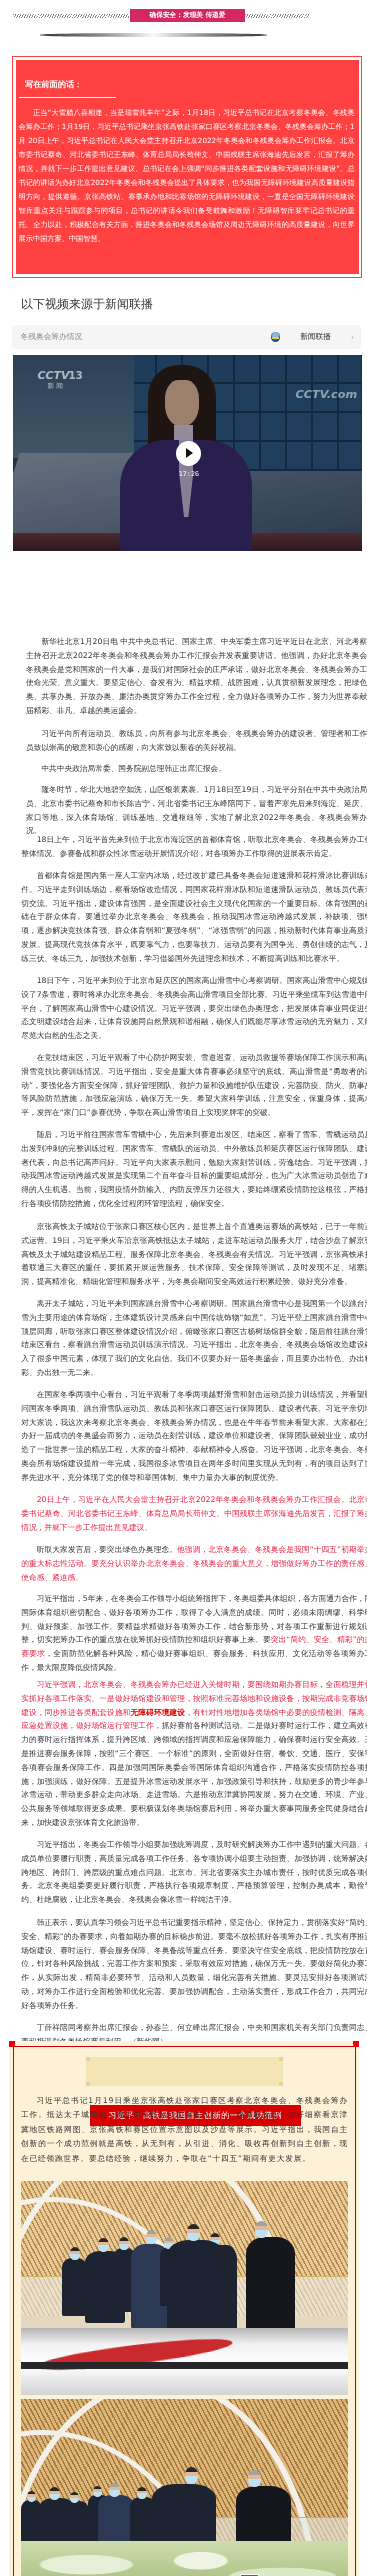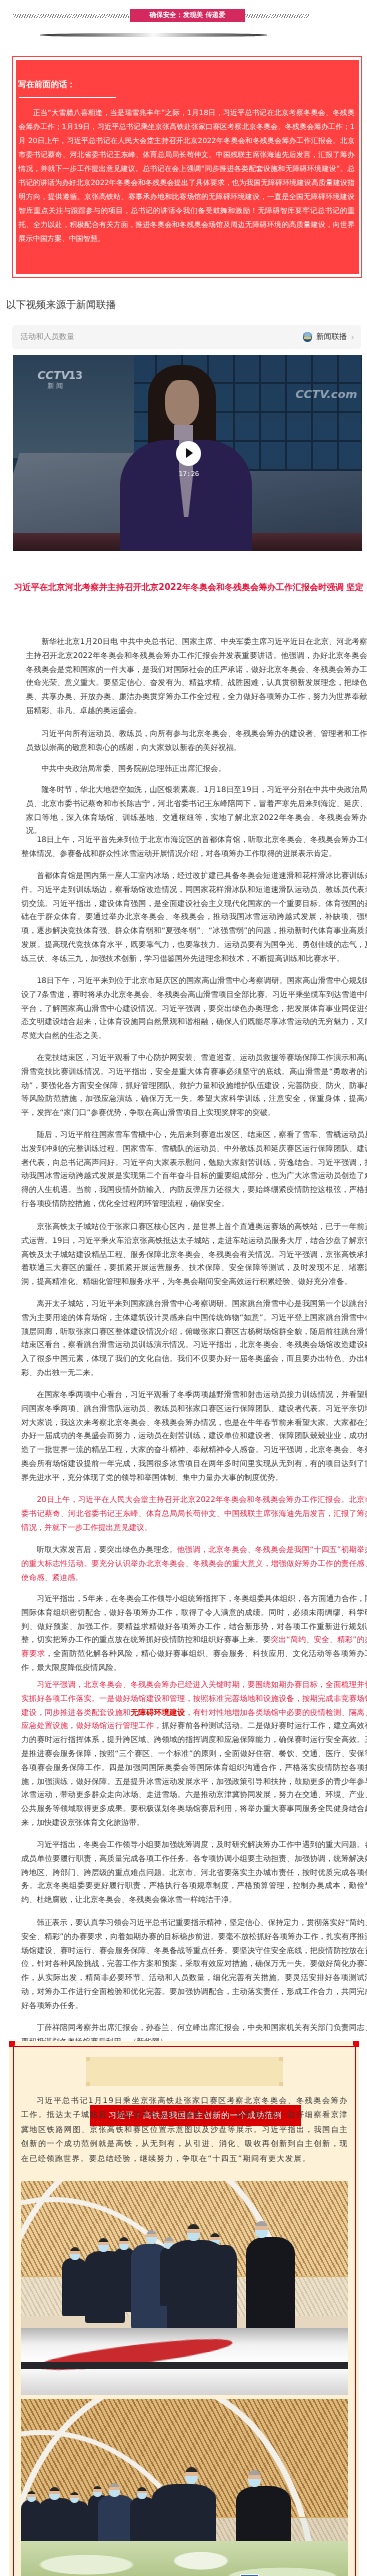--- a/index.html
+++ b/index.html
@@ -6,28 +6,28 @@
 html,body{margin:0;padding:0;background:#fff;}
 #page{position:relative;width:368px;height:3855px;overflow:hidden;background:#fff;font-family:"DejaVu Sans","Liberation Sans",sans-serif;color:#333;}
 .s{position:absolute;}
 
 .hatch{position:absolute;top:14.4px;height:3.6px;background:repeating-linear-gradient(120deg,#8c8c8c 0 0.8px,transparent 0.8px 2.2px);}
 .top-banner{position:absolute;left:130px;top:9.3px;width:115px;height:13px;background:#d3295f;color:#fff;font-weight:bold;font-size:6.7px;line-height:13px;text-align:center;white-space:nowrap;}
 .swoosh{position:absolute;left:40px;top:33px;width:227px;height:3.6px;border-radius:50%;background:linear-gradient(to right,rgba(30,30,30,.9) 0%,rgba(70,70,70,.6) 28%,rgba(220,220,220,.15) 50%,rgba(70,70,70,.6) 72%,rgba(30,30,30,.9) 100%);filter:blur(0.7px);}
 
 .intro{position:absolute;left:12.4px;top:56px;width:350px;height:222px;border:1.5px solid #ff4141;background:#fff;}
 .intro-inner{position:absolute;left:2.6px;top:2.6px;right:2.6px;bottom:2.6px;background:#ff4141;}
-.intro-title{position:absolute;left:2px;top:19px;font-size:8.2px;font-weight:bold;color:#fff;line-height:10.3px;white-space:nowrap;}
+.intro-title{position:absolute;left:9px;top:19px;font-size:8.2px;font-weight:bold;color:#fff;line-height:10.3px;white-space:nowrap;}
 .intro-rule{position:absolute;left:2.6px;top:37px;width:97px;height:1px;background:#fff;}
 .intro-body{position:absolute;left:2.6px;top:46px;width:336px;margin:0;font-size:7.2px;line-height:14px;color:#fff;text-indent:2em;text-align:justify;}
 
-.video-note{position:absolute;left:6px;top:300px;font-size:10px;line-height:9.3px;color:#333;white-space:nowrap;}
+.video-note{position:absolute;left:21px;top:300px;font-size:12px;line-height:9.3px;color:#333;white-space:nowrap;}
 .source-bar{position:absolute;left:12.4px;top:325px;width:349px;height:24px;background:#f5f5f5;border-radius:4.1px;}
 .source-label{position:absolute;left:8.2px;top:0;line-height:24px;font-size:7.7px;color:#8a8a8a;white-space:nowrap;}
-.source-right{position:absolute;right:7.2px;top:0;height:24px;display:flex;align-items:center;gap:4px;}
+.source-right{position:absolute;right:7.2px;top:0;height:24px;display:flex;align-items:center;gap:20px;}
 .avatar{width:9.3px;height:9.3px;border-radius:50%;background:radial-gradient(circle at 50% 35%,#8ab6de 0 35%,#1e4f86 60%),#1e4f86;position:relative;overflow:hidden;}
 .avatar::after{content:"";position:absolute;left:1px;right:1px;top:4.6px;height:2.1px;background:#e7c64a;}
 .channel-name{font-size:7.7px;color:#333;white-space:nowrap;}
 .chevron{font-size:8.2px;color:#aaa;}
 
 .video{position:absolute;left:13.4px;top:355px;width:349px;height:196px;overflow:hidden;background:linear-gradient(180deg,#203a57 0%,#2b4a69 45%,#223a52 100%);cursor:pointer;}
 .cctv{position:absolute;color:rgba(225,230,238,.72);font-weight:bold;white-space:nowrap;}
 .play-btn{position:absolute;left:163px;top:86px;width:25px;height:25px;border-radius:50%;background:#fff;}
 .play-btn::after{content:"";position:absolute;left:9.8px;top:7.2px;border-left:7.7px solid #111;border-top:5.2px solid transparent;border-bottom:5.2px solid transparent;}
 .duration{position:absolute;left:155px;top:115px;width:41px;text-align:center;color:#fff;font-family:"DejaVu Sans Mono",monospace;font-size:6.7px;}
@@ -67,21 +67,21 @@
   <div class="intro">
     <div class="intro-inner">
       <div class="intro-title">写在前面的话：</div>
       <div class="intro-rule"></div>
       <p class="intro-body">正当“大雪腊八喜相逢，当是瑞雪兆丰年”之际，1月18日，习近平总书记在北京考察冬奥会、冬残奥会筹办工作；1月19日，习近平总书记乘坐京张高铁赴张家口赛区考察北京冬奥会、冬残奥会筹办工作；1月 20日上午，习近平总书记在人民大会堂主持召开北京2022年冬奥会和冬残奥会筹办工作汇报会。北京市委书记蔡奇、河北省委书记王东峰、体育总局局长苟仲文、中国残联主席张海迪先后发言，汇报了筹办情况，并就下一步工作提出意见建议。总书记在会上强调“同步推进各类配套设施和无障碍环境建设”。总书记的讲话为办好北京2022年冬奥会和冬残奥会提出了具体要求，也为我国无障碍环境建设高质量建设指明方向，提供遵循。京张高铁站、赛事承办地和比赛场馆的无障碍环境建设，一直是全国无障碍环境建设智库重点关注与跟踪参与的项目，总书记的讲话令我们备受鼓舞和激励！无障碍智库要牢记总书记的重托、全力以赴，积极配合有关方面，推进冬奥会和冬残奥会场馆及周边无障碍环境的高质量建设，向世界展示中国方案、中国智慧。</p>
     </div>
   </div>
 
   <div class="video-note">以下视频来源于新闻联播</div>
   <div class="source-bar">
-    <span class="source-label">活动和人员数量</span>
+    <span class="source-label">冬残奥会筹办情况</span>
     <div class="source-right">
       <span class="avatar"></span>
       <span class="channel-name">新闻联播</span>
       <span class="chevron">›</span>
     </div>
   </div>
 
   <div class="video">
     <div class="s" style="left:118px;top:0;width:230px;height:121px;background:repeating-linear-gradient(90deg,#2e5a86 0 24px,#1b3655 24px 26px),#2e5a86;opacity:.85;"></div>
     <div class="s" style="left:118px;top:0;width:230px;height:121px;background:repeating-linear-gradient(180deg,transparent 0 27px,#1b3655 27px 29px);"></div>
@@ -97,21 +97,20 @@
     <div class="s" style="left:0;top:0;width:349px;height:196px;background:rgba(0,0,0,.28);"></div>
     <div class="cctv" style="left:24px;top:14.4px;font-size:11px;font-style:italic;">CCTV</div>
     <div class="cctv" style="left:55px;top:14.4px;font-size:10.3px;">13</div>
     <div class="cctv" style="left:34px;top:27px;font-size:6.7px;font-weight:normal;">新 闻</div>
     <div class="cctv" style="left:282px;top:33px;font-size:11.3px;font-style:italic;opacity:.8;">CCTV.com</div>
     <div class="play-btn"></div>
     <div class="duration">17:26</div>
   </div>
 
   <div class="headline">
-    <div>习近平在北京河北考察并主持召开北京2022年冬奥会和冬残奥会筹办工作汇报会时强调 坚定</div>
   </div>
 
   <div>
     <p class="para wide" style="top:623px;"><span>新华社北京1月20日电 中共中央总书记、国家主席、中央军委主席习近平近日在北京、河北考察，主持召开北京2022年冬奥会和冬残奥会筹办工作汇报会并发表重要讲话。他强调，办好北京冬奥会、冬残奥会是党和国家的一件大事，是我们对国际社会的庄严承诺，做好北京冬奥会、冬残奥会筹办工作使命光荣、意义重大。要坚定信心、奋发有为、精益求精、战胜困难，认真贯彻新发展理念，把绿色办奥、共享办奥、开放办奥、廉洁办奥贯穿筹办工作全过程，全力做好各项筹办工作，努力为世界奉献一届精彩、非凡、卓越的奥运盛会。</span></p>
     <p class="para wide" style="top:715px;"><span>习近平向所有运动员、教练员，向所有参与北京冬奥会、冬残奥会筹办的建设者、管理者和工作人员致以崇高的敬意和衷心的感谢，向大家致以新春的美好祝福。</span></p>
     <p class="para wide" style="top:750px;"><span>中共中央政治局常委、国务院副总理韩正出席汇报会。</span></p>
     <p class="para wide" style="top:771px;"><span>隆冬时节，华北大地碧空如洗，山区银装素裹。1月18日至19日，习近平分别在中共中央政治局委员、北京市委书记蔡奇和市长陈吉宁，河北省委书记王东峰陪同下，冒着严寒先后来到海淀、延庆、张家口等地，深入体育场馆、训练基地、交通枢纽等，实地了解北京2022年冬奥会、冬残奥会筹办情况。</span></p>
     <p class="para" style="top:821px;"><span>18日上午，习近平首先来到位于北京市海淀区的首都体育馆，听取北京冬奥会、冬残奥会筹办工作整体情况、参赛备战和群众性冰雪运动开展情况介绍，对各项筹办工作取得的进展表示肯定。</span></p>
     <p class="para" style="top:857px;"><span>首都体育馆是国内第一座人工室内冰场，经过改扩建已具备冬奥会短道速滑和花样滑冰比赛训练条件。习近平走到训练场边，察看场馆改造情况，同国家花样滑冰队和短道速滑队运动员、教练员代表亲切交流。习近平指出，建设体育强国，是全面建设社会主义现代化国家的一个重要目标。体育强国的基础在于群众体育。要通过举办北京冬奥会、冬残奥会，推动我国冰雪运动跨越式发展，补缺项、强弱项，逐步解决竞技体育强、群众体育弱和“夏强冬弱”、“冰强雪弱”的问题，推动新时代体育事业高质量发展。提高现代竞技体育水平，既要靠气力，也要靠技力。运动员要有为国争光、勇创佳绩的志气，夏练三伏、冬练三九，加强技术创新，学习借鉴国外先进理念和技术，不断提高训练和比赛水平。</span></p>
     <p class="para" style="top:962px;"><span>18日下午，习近平来到位于北京市延庆区的国家高山滑雪中心考察调研。国家高山滑雪中心规划建设了7条雪道，赛时将承办北京冬奥会、冬残奥会高山滑雪项目全部比赛。习近平乘坐缆车到达雪道中间平台，了解国家高山滑雪中心建设情况。习近平强调，要突出绿色办奥理念，把发展体育事业同促进生态文明建设结合起来，让体育设施同自然景观和谐相融，确保人们既能尽享冰雪运动的无穷魅力，又能尽览大自然的生态之美。</span></p>

